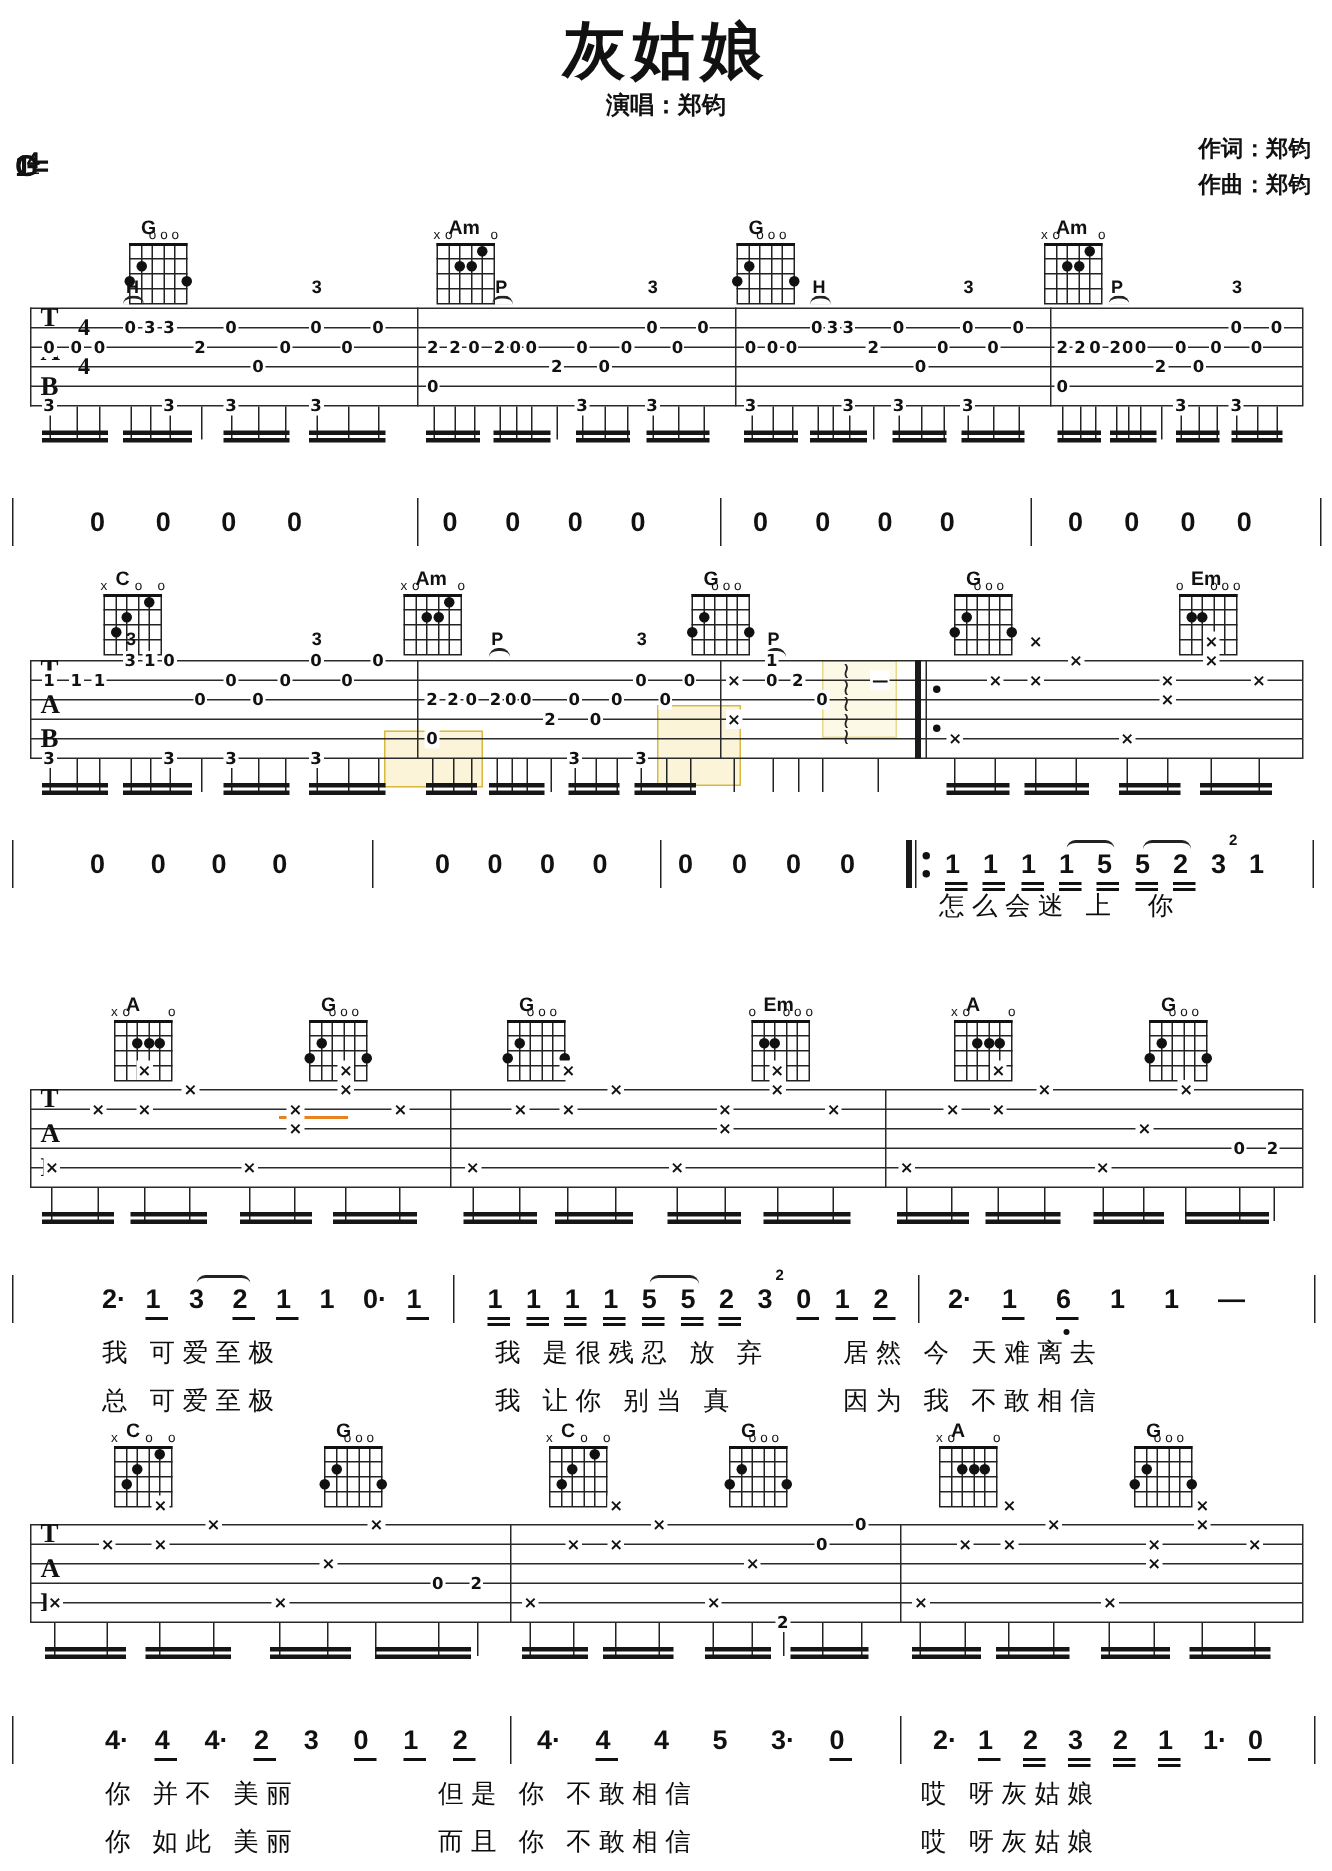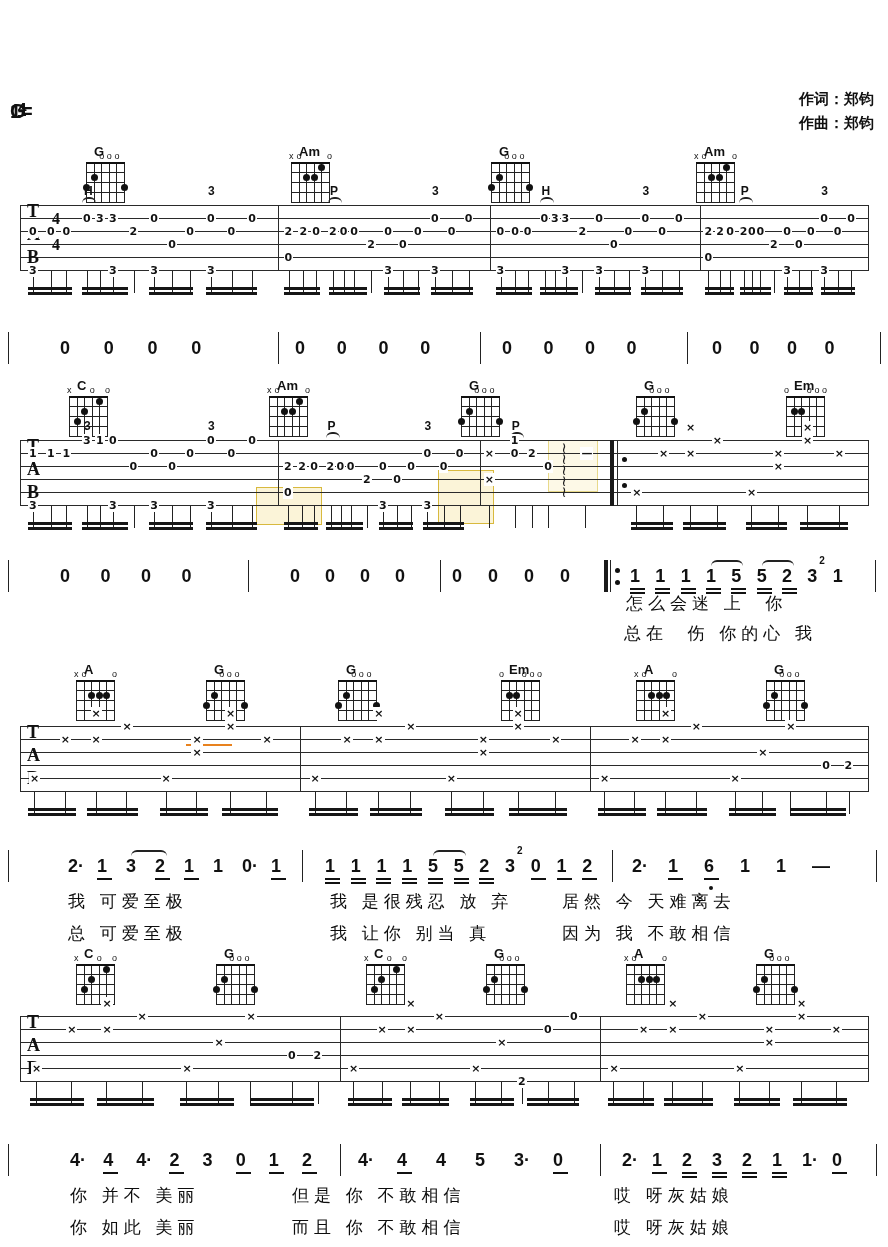--- a/index.html
+++ b/index.html
@@ -39,20 +39,22 @@
   .mbar{width:1px;background:#222;z-index:1}
   .lyric{font-size:17px;letter-spacing:5px;white-space:pre;z-index:2;color:#0d0d0d}
   .hl{z-index:0}
   .wm{right:8px;top:1210px;font-size:27px;font-weight:bold;font-style:italic;
       color:#3f3f3f;z-index:4;letter-spacing:1px;font-family:"Liberation Sans",sans-serif}
 </style>
 </head>
 <body>
 
 <div id="sheet">
+  <div class="title" style="top:6px">灰姑娘</div>
+  <div class="subtitle" style="top:60px">演唱：郑钧</div>
   <div class="credit" style="top:90px">作词：郑钧</div>
   <div class="credit" style="top:114px">作曲：郑钧</div>
   <div class="keyrow">
     <span>1=</span>
     <span>G</span>
     <span class="frac">
       <span class="tn">4</span>
       <span class="bn">4</span>
     </span>
   </div>
@@ -1008,21 +1010,20 @@
     <div class="uline" style="left: 756.667px; top: 592px; width: 15px;"></div>
     <div class="jnum" style="left: 782px; top: 566px;">2</div>
     <div class="uline" style="left: 782px; top: 588px; width: 15px;"></div>
     <div class="uline" style="left: 782px; top: 592px; width: 15px;"></div>
     <div class="jnum" style="left: 807.333px; top: 566px;">3</div>
     <div class="jsup" style="left: 819.333px; top: 555px;">2</div>
     <div class="jnum" style="left: 832.667px; top: 566px;">1</div>
     <div class="arc" style="left: 711px; top: 560px; width: 32.3333px;"></div>
     <div class="arc" style="left: 761.667px; top: 560px; width: 32.3333px;"></div>
     <div class="lyric" style="left: 626px; top: 592px;">怎么会迷 上  你</div>
-    <div class="lyric" style="left: 624px; top: 622px;">总在  伤 你的心 我</div>
     <div class="mbar" style="left: 8px; top: 850px; height: 32px;"></div>
     <div class="mbar" style="left: 302px; top: 850px; height: 32px;"></div>
     <div class="mbar" style="left: 612px; top: 850px; height: 32px;"></div>
     <div class="mbar" style="left: 876px; top: 850px; height: 32px;"></div>
     <div class="jnum" style="left: 68px; top: 856px;">2·</div>
     <div class="jnum" style="left: 97px; top: 856px;">1</div>
     <div class="uline" style="left: 97px; top: 878px; width: 15px;"></div>
     <div class="jnum" style="left: 126px; top: 856px;">3</div>
     <div class="jnum" style="left: 155px; top: 856px;">2</div>
     <div class="uline" style="left: 155px; top: 878px; width: 15px;"></div>

